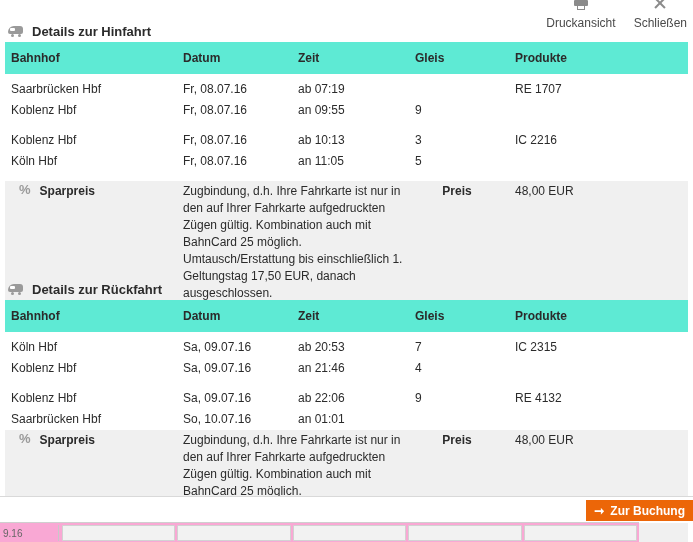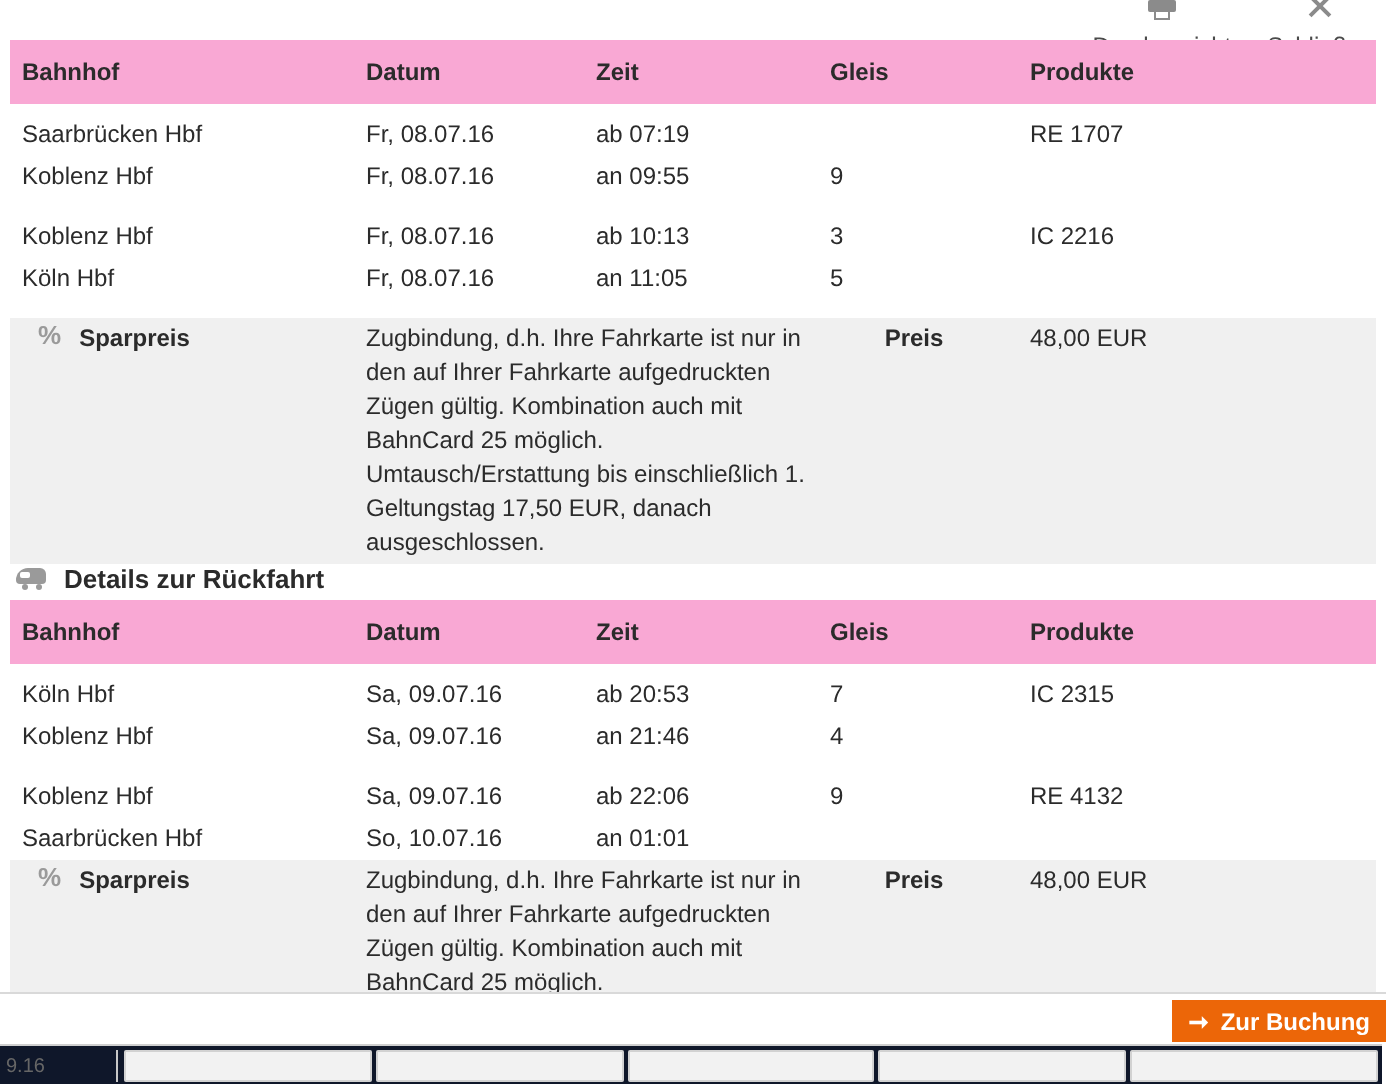--- a/index.html
+++ b/index.html
@@ -133,21 +133,21 @@
 
   
   table.trip {
     width: 683px;
     margin-left: 5px;
     border-collapse: collapse;
     table-layout: fixed;
     font-size: 12px;
   }
   table.trip th {
-    background: #f9a8d4;
+    background: #5eead4;
     text-align: left;
     font-weight: bold;
     color: #2b2b2b;
     padding: 6px 4px 6px 6px;
     font-size: 12px;
     height: 20px;
     vertical-align: middle;
   }
   table.trip td {
     padding: 2px 4px 2px 6px;
@@ -229,23 +229,23 @@
   .arrow-icon {
     font-size: 12px;
     line-height: 12px;
   }
 
   
   .taskbar {
     position: absolute;
     left: 0;
     top: 522px;
-    width: 691px;
+    width: 639px;
     height: 20px;
-    background: #0f172a;
+    background: #f9a8d4;
     border-top: 1px solid #cfcfcf;
     display: flex;
     align-items: center;
     font-size: 10px;
     color: #666666;
   }
   .tb-date {
     padding-left: 3px;
     width: 52px;
     white-space: nowrap;
@@ -281,20 +281,29 @@
   </div>
   <div class="topaction">
     <span class="glyph">
       <span class="xicon"></span>
     </span>
     <span>Schließen</span>
   </div>
 </div>
 
 <div class="section" style="top:20px;">
+  <div class="sec-head">
+    <span class="train-icon">
+      <span class="tbody"></span>
+      <span class="twin"></span>
+      <span class="twheel" style="left:3px;"></span>
+      <span class="twheel" style="left:10px;"></span>
+    </span>
+    <span>Details zur Hinfahrt</span>
+  </div>
 
   <table class="trip">
     <colgroup>
       <col class="col-bhf">
         <col class="col-dat">
         <col class="col-zeit">
         <col class="col-gle">
         <col class="col-pro">
     </colgroup>
     <thead>

